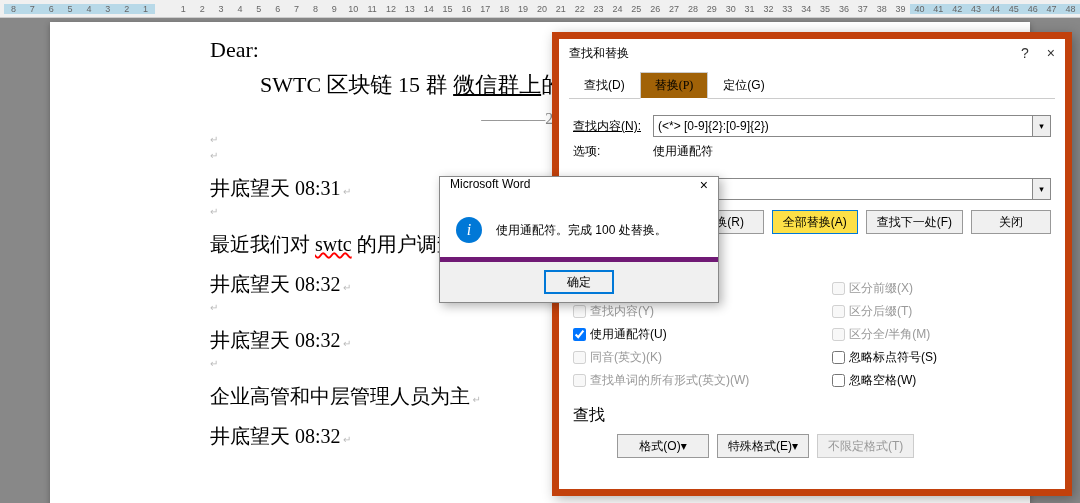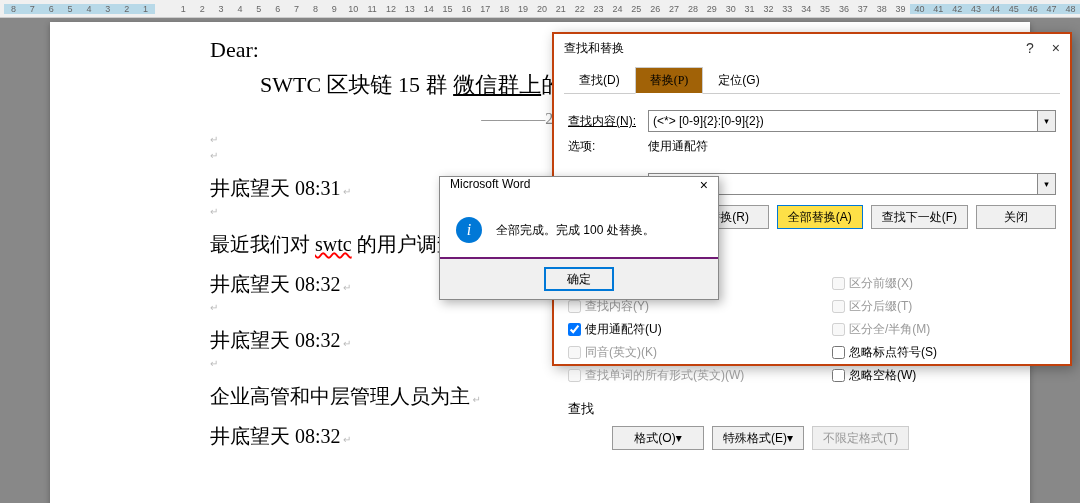--- a/index.html
+++ b/index.html
@@ -35,22 +35,22 @@
 }
 .page .line1 { font-size: 22px; }
 .page .line2 { padding-left: 50px; font-size: 22px; }
 .page .date { text-align: center; color: #888; font-size: 16px; padding-top: 4px; }
 .page .squiggle { text-decoration: underline wavy red; }
 .page .para { margin-top: 8px; }
 .page .small-cursor { color: #bbb; font-size: 10px; }
 
 
 .dialog {
-  position: absolute; top: 32px; left: 552px; width: 520px; height: 334px;
-  background: #fff; border: 2px solid #c2410c; box-shadow: 3px 3px 12px rgba(0,0,0,0.3);
+  position: absolute; top: 32px; left: 552px; width: 520px; height: 464px;
+  background: #fff; border: 7px solid #c2410c; box-shadow: 3px 3px 12px rgba(0,0,0,0.3);
 }
 .dialog .titlebar {
   height: 28px; background: #fff; display: flex; align-items: center;
   padding: 0 10px; font-size: 12px; justify-content: space-between;
 }
 .dialog .titlebar .right { display: flex; align-items: center; gap: 18px; }
 .dialog .titlebar .help, .dialog .titlebar .close { cursor: pointer; color: #333; font-size: 14px; }
 .dialog .tabs {
   display: flex; margin: 4px 10px 0 10px; border-bottom: 1px solid #ccc;
 }
@@ -75,42 +75,42 @@
 }
 .btn.primary { border: 1px solid #0078d7; background: #fde047; }
 .btn.default { border: 2px solid #0078d7; }
 .btn:disabled { color: #999; border-color: #ccc; }
 .options-row { display: flex; align-items: center; gap: 6px; margin-bottom: 10px; }
 .options-row .sm-btn { width: 44px; height: 22px; border: 1px solid #888; background: #eee; font-size: 9px; }
 .check-grid { display: grid; grid-template-columns: 1fr 1fr; gap: 6px 40px; margin-bottom: 14px; }
 .check { display: flex; align-items: center; font-size: 12px; gap: 4px; }
 .check input { width: 13px; height: 13px; }
 .check.disabled { color: #999; }
-.section-label { font-size: 13px; margin: 16px 0 8px 0; }
+.section-label { font-size: 16px; margin: 16px 0 8px 0; }
 .bottom-row { display: flex; gap: 8px; margin-left: 44px; }
 .bottom-row .btn { min-width: 92px; }
 .u { text-decoration: underline; }
 
 
 .msgbox {
   position: absolute; top: 176px; left: 439px; width: 280px;
   background: #fff; border: 1px solid #888; box-shadow: 3px 3px 10px rgba(0,0,0,0.3);
 }
 .msgbox .titlebar {
   height: 26px; display: flex; align-items: flex-start; justify-content: space-between;
   padding: 0 10px; font-size: 12px; background: #fff;
 }
 .msgbox .titlebar .close { font-size: 14px; cursor: pointer; }
 .msgbox .content { display: flex; align-items: center; padding: 14px 16px; gap: 14px; }
 .msgbox .info-icon {
   width: 26px; height: 26px; border-radius: 50%; background: #0078d7; color: #fff;
   display: flex; align-items: center; justify-content: center; font-family: Georgia, serif; font-style: italic; font-size: 16px;
 }
 .msgbox .msg-text { font-size: 12px; }
-.msgbox .footer { background: #f0f0f0; border-top: 2px solid #701a75; padding: 8px; text-align: center; }
+.msgbox .footer { background: #f0f0f0; border-top: 5px solid #701a75; padding: 8px; text-align: center; }
 .msgbox .footer .btn { min-width: 70px; }
 </style>
 </head>
 <body>
 
 <div class="ruler" id="ruler"><span class="margin">8</span><span class="margin">7</span><span class="margin">6</span><span class="margin">5</span><span class="margin">4</span><span class="margin">3</span><span class="margin">2</span><span class="margin">1</span><span></span><span>1</span><span>2</span><span>3</span><span>4</span><span>5</span><span>6</span><span>7</span><span>8</span><span>9</span><span>10</span><span>11</span><span>12</span><span>13</span><span>14</span><span>15</span><span>16</span><span>17</span><span>18</span><span>19</span><span>20</span><span>21</span><span>22</span><span>23</span><span>24</span><span>25</span><span>26</span><span>27</span><span>28</span><span>29</span><span>30</span><span>31</span><span>32</span><span>33</span><span>34</span><span>35</span><span>36</span><span>37</span><span>38</span><span>39</span><span class="margin">40</span><span class="margin">41</span><span class="margin">42</span><span class="margin">43</span><span class="margin">44</span><span class="margin">45</span><span class="margin">46</span><span class="margin">47</span><span class="margin">48</span></div>
 
 <div class="doc-area">
   <div class="page">
     <div class="line1">Dear:</div>
@@ -226,18 +226,18 @@
   </div>
 </div>
 
 <div class="msgbox">
   <div class="titlebar">
     <span>Microsoft Word</span>
     <span class="close">×</span>
   </div>
   <div class="content">
     <div class="info-icon">i</div>
-    <div class="msg-text">全部完成。完成 100 处替换。</div>
+    <div class="msg-text">使用通配符。完成 100 处替换。</div>
   </div>
   <div class="footer">
     <button class="btn default">确定</button>
   </div>
 </div>
 
 </body></html>

